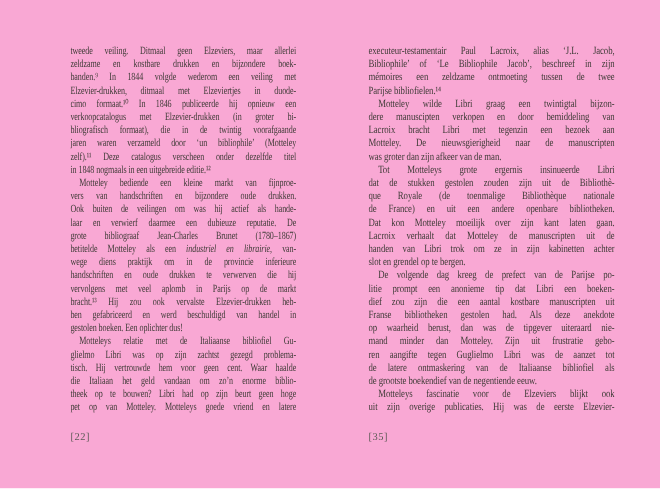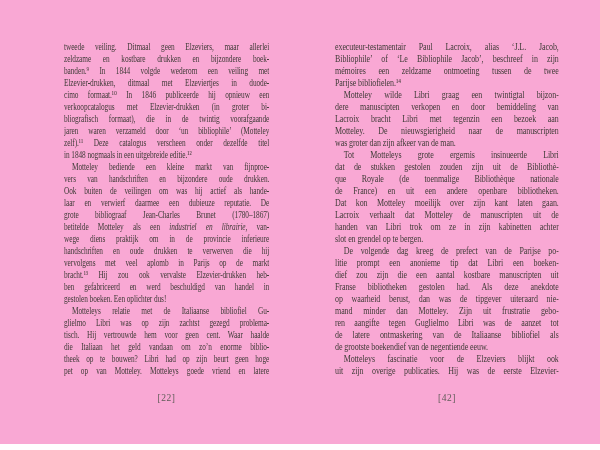--- a/index.html
+++ b/index.html
@@ -36,21 +36,20 @@
     white-space: normal;
   }
   .line.last { text-align-last: left; }
   .para.indent .line:first-child { text-indent: 11px; }
   .line em { font-style: italic; }
   .folio {
     position: absolute;
     top: 393px;
     left: 0;
     width: 100%;
-    text-align: center;
     font-size: 9.5px;
     letter-spacing: 0.5px;
     color: #5e5b57;
   }
 </style>
 </head>
 <body>
 
 <div class="spread">
   <div class="page page-left">
@@ -126,15 +125,15 @@
           <div class="line">mand minder dan Motteley. Zijn uit frustratie gebo-</div>
           <div class="line">ren aangifte tegen Guglielmo Libri was de aanzet tot</div>
           <div class="line">de latere ontmaskering van de Italiaanse bibliofiel als</div>
           <div class="line last">de grootste boekendief van de negentiende eeuw.</div>
         </div>
         <div class="para indent">
           <div class="line">Motteleys fascinatie voor de Elzeviers blijkt ook</div>
           <div class="line">uit zijn overige publicaties. Hij was de eerste Elzevier-</div>
         </div>
       </div>
-    <div class="folio">[42]</div>
+    <div class="folio">[35]</div>
   </div>
 </div>
 
 </body></html>

